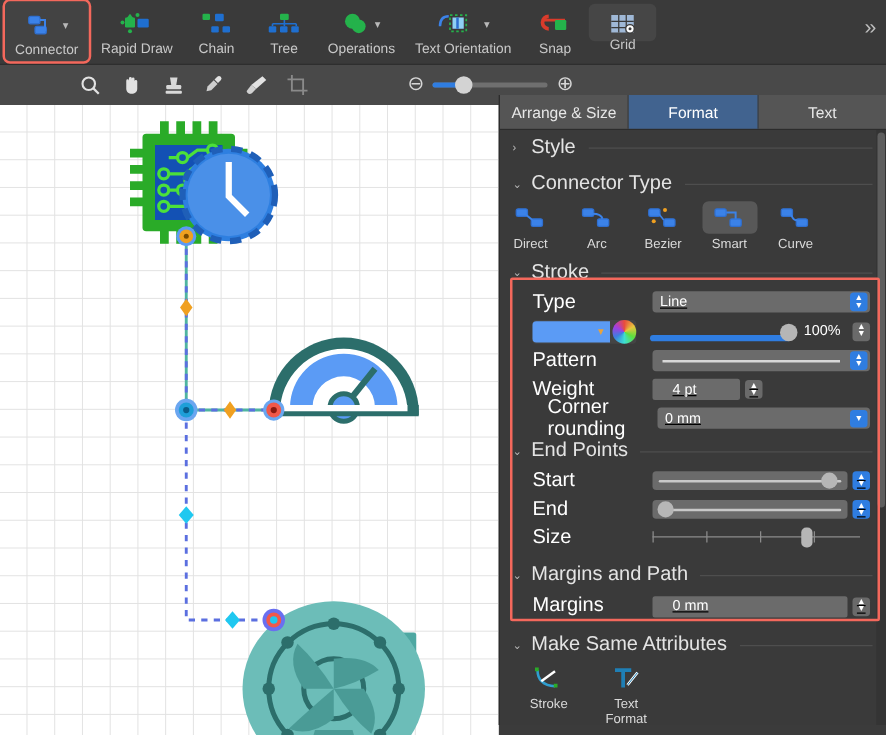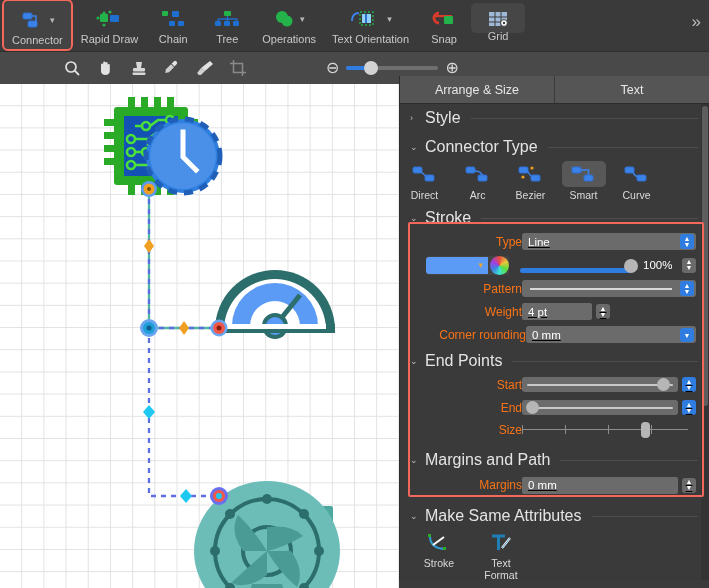--- a/index.html
+++ b/index.html
@@ -71,40 +71,40 @@
   .panel-body { position:absolute; left:0; top:28px; width:310px; height:476px; overflow:hidden; }
 
   .section-head {
     display:flex; align-items:center; gap:6px; padding:5px 12px 3px 10px;
   }
   .tw { font-size:9px; color:#bdbdbd; width:9px; display:inline-block; }
   .section-title { font-size:16px; color:#e4e4e4; white-space:nowrap; }
   .rule { flex:1; height:1px; background:#4e4e4e; margin-left:4px; }
 
   .row { display:flex; align-items:center; padding:2px 14px 2px 10px; height:23px; }
-  .row .lbl { font-size:12px; color:#f97316; width:112px; padding-left:16px;text-align:right; }
+  .row .lbl { font-size:16px; color:#ffffff; width:112px; padding-left:16px; }
   .row .ctl { flex:1; display:flex; align-items:center; gap:4px;text-decoration:underline; }
 
   .select {
     flex:1; height:17px; background:#6b6b6b; border-radius:3px; position:relative;
     display:flex; align-items:center; padding-left:6px; font-size:11.5px; color:#fff;
   }
   .select .stepper { position:absolute; right:2px; top:1px; }
   .stepper-btn {
     width:14px; height:15px; background:#2f7de1; border-radius:3px;
     display:flex; flex-direction:column; align-items:center; justify-content:center;
     color:#fff; font-size:7px; line-height:6px;
   }
   .stepper-btn.grey { background:#6a6a6a; }
   .dropbtn { width:14px; height:14px; background:#2f7de1; border-radius:3px;
     display:flex; align-items:center; justify-content:center; color:#fff; font-size:7px; }
 
   .textfield {
     height:17px; background:#6b6b6b; border-radius:2px; display:flex; align-items:center;
-    padding-left:6px; font-size:11.5px; color:#ffffff;
+    padding-left:16px; font-size:11.5px; color:#ffffff;
   }
 
   .slider { position:relative; flex:1; height:15px; background:#6b6b6b; border-radius:3px; }
   .slider .track { position:absolute; left:5px; right:5px; top:7px; height:2px; background:#c8c8c8; border-radius:1px; }
   .slider .trackblue { position:absolute; left:0; top:5px; height:5px; background:#2f7de1; border-radius:3px; }
   .slider .thumb { position:absolute; top:1px; width:13px; height:13px; border-radius:50%; background:#b6b6b6; }
 
   .opacity-row { display:flex; align-items:center; padding:2px 14px 2px 26px; height:24px; gap:5px; }
   .swatch-wrap { display:flex; align-items:center; background:#444; border-radius:3px; height:19px; }
   .swatch { width:62px; height:17px; background:#5b9bf5; border-radius:3px 0 0 3px;
@@ -404,20 +404,21 @@
         <circle cx="219" cy="412" r="6" fill="#f0584a"></circle>
         <circle cx="219" cy="412" r="3" fill="#1fc8f0"></circle>
       </g>
     </svg>
   </div>
 
   <div class="panel">
 
     <div class="tabs">
       <div class="tab">Arrange &amp; Size</div>
+      <div class="tab active">Format</div>
       <div class="tab">Text</div>
     </div>
 
     <div class="panel-body">
 
       <div class="section-head">
         <span class="tw">›</span>
         <span class="section-title">Style</span>
         <span class="rule"></span>
       </div>

